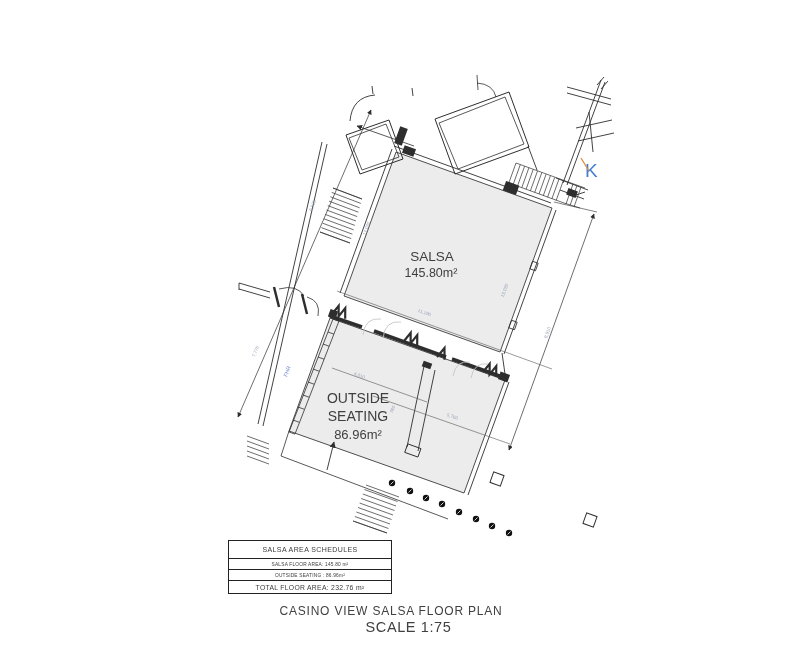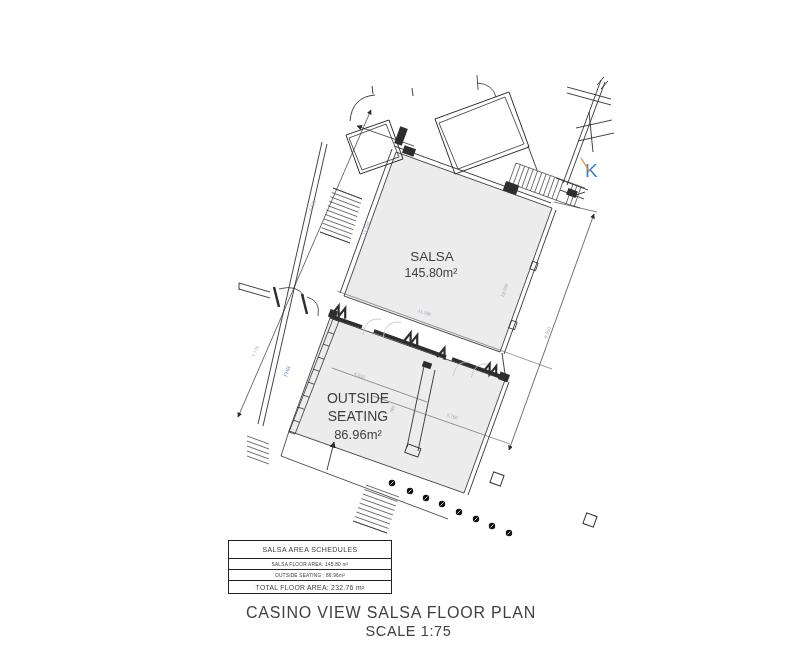--- a/index.html
+++ b/index.html
@@ -15,21 +15,21 @@
   #schedule{position:absolute;left:228px;top:540px;width:164px;border:1.4px solid #222;
             display:flex;flex-direction:column;background:#fff;box-sizing:border-box;}
   #schedule .row{border-top:1.2px solid #222;display:flex;align-items:center;justify-content:center;
                  color:#3a3a3a;box-sizing:border-box;}
   #schedule .row:first-child{border-top:none;}
   .sched-title{height:17px;font-size:7px;letter-spacing:.4px;}
   .sched-small{height:11px;font-size:4.8px;letter-spacing:.2px;}
   .sched-total{height:13px;font-size:6.8px;letter-spacing:.3px;}
   
   #title-block{position:absolute;left:0;top:604px;width:770px;text-align:center;color:#414141;}
-  #title-line1{font-size:16px;letter-spacing:.8px;margin-left:12px;}
+  #title-line1{font-size:12px;letter-spacing:.8px;margin-left:12px;}
   #title-line2{font-size:14.5px;letter-spacing:.6px;margin-top:1px;padding-left:47px;}
 </style>
 </head>
 <body>
 
 <div id="stage">
 
 <svg width="807" height="648" viewBox="0 0 807 648">
   <defs>
     <marker id="ah" viewBox="0 0 10 10" refX="9" refY="5" markerWidth="7" markerHeight="7" orient="auto-start-reverse">

